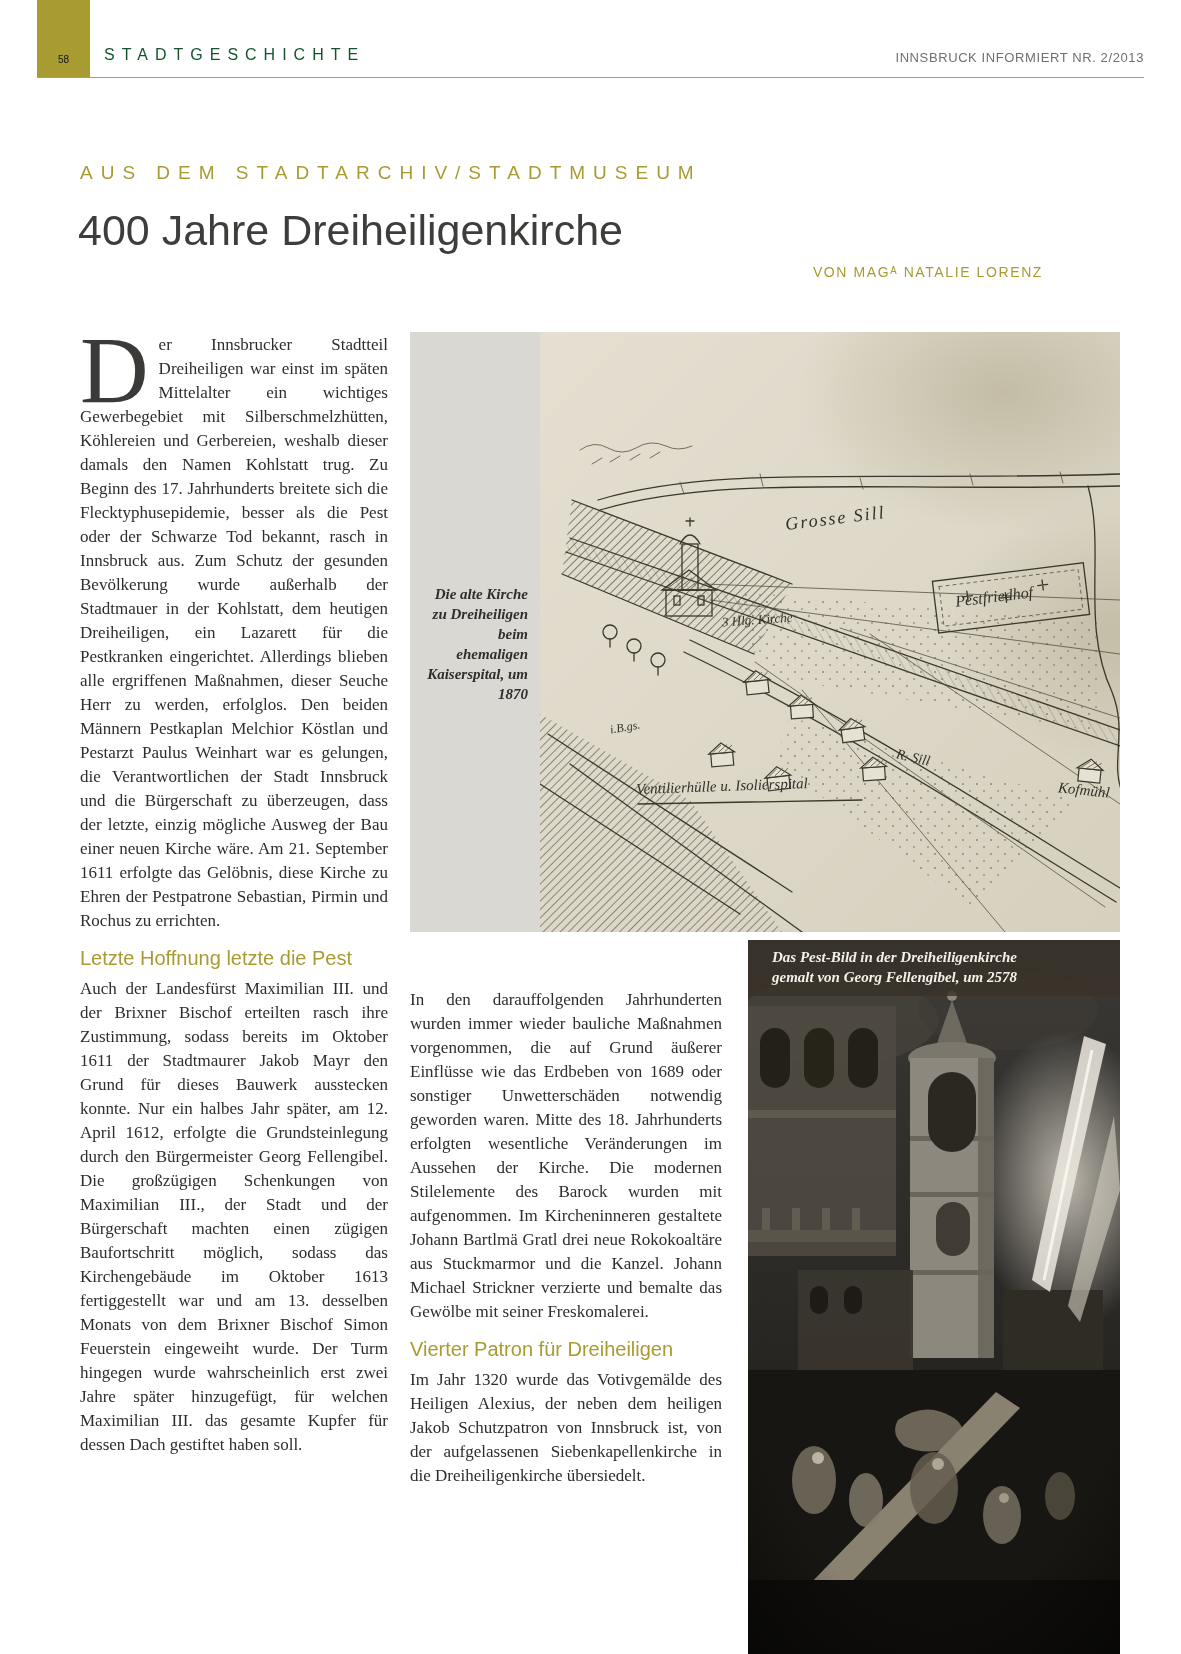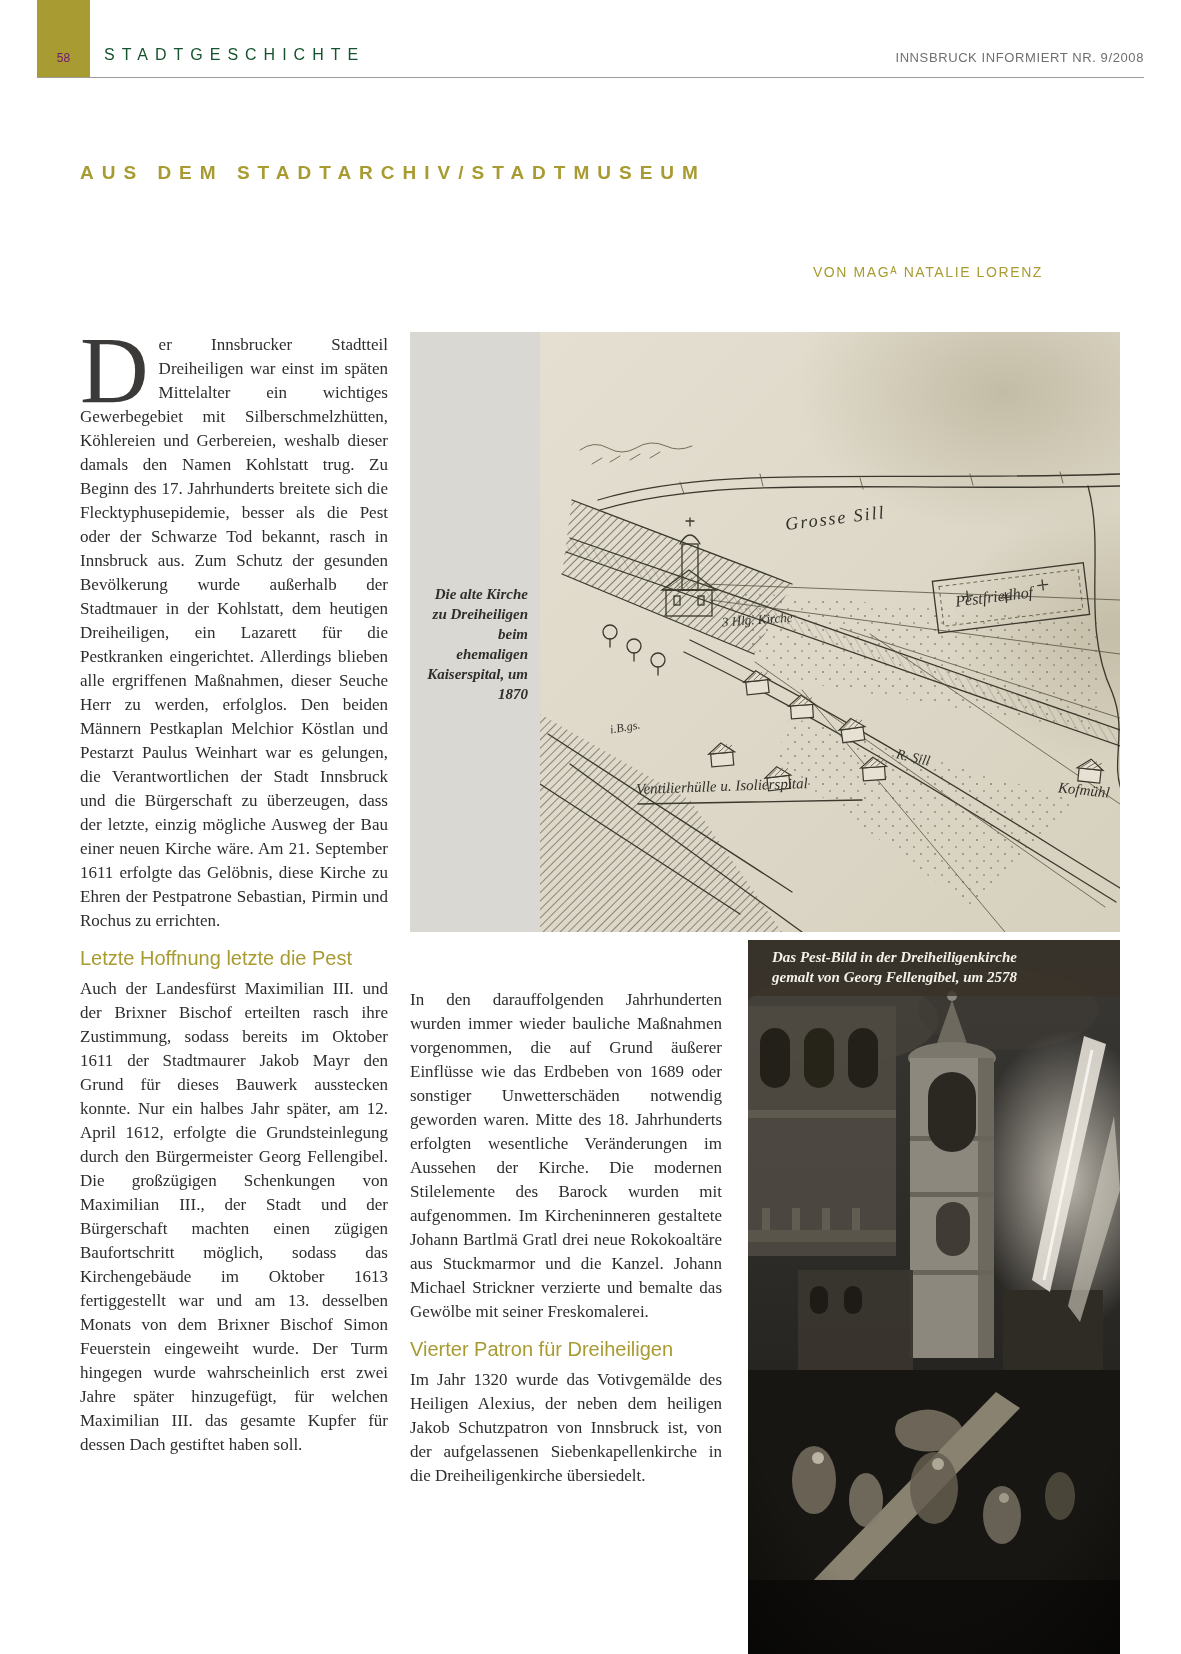--- a/index.html
+++ b/index.html
@@ -9,41 +9,41 @@
   }
 
   
   .pagenum-box {
     position:absolute; left:37px; top:0; width:53px; height:77px;
     background:var(--accent-gold,#a89b31);
     display:flex; align-items:flex-end; justify-content:center;
     box-sizing:border-box; padding-bottom:12px;
   }
   .pagenum {
-    color:#701a75; font-family:"Liberation Sans",sans-serif; font-size:12px; font-weight:400;
+    color:#0f172a; font-family:"Liberation Sans",sans-serif; font-size:10px; font-weight:400;
   }
   .section-title {
     position:absolute; left:104px; top:46px;
     font-family:"Liberation Sans",sans-serif; font-size:16px; font-weight:500;
     letter-spacing:7px; color:#14532d;
   }
   .issue-info {
     position:absolute; right:37px; top:50px;
     font-family:"Liberation Sans",sans-serif; font-size:13px; font-weight:400;
     letter-spacing:0.6px; color:#6f6f6e;
   }
   .header-rule {
     position:absolute; left:37px; right:37px; top:77px; height:1px;
     background:#9c9c9a;
   }
 
   
   .kicker {
     position:absolute; left:80px; top:162px;
-    font-family:"Liberation Sans",sans-serif; font-size:19px; font-weight:700;
+    font-family:"Liberation Sans",sans-serif; font-size:19px; font-weight:400;
     letter-spacing:8px; color:var(--accent-gold,#a89b31);
   }
   .article-title {
     position:absolute; left:78px; top:206px; margin:0;
     font-family:"Liberation Sans",sans-serif; font-size:43px; font-weight:400;
     color:#3d3d3b; letter-spacing:0;
   }
   .byline {
     position:absolute; right:138px; top:264px;
     font-family:"Liberation Sans",sans-serif; font-size:14px; font-weight:500;
@@ -121,24 +121,25 @@
 </style>
 </head>
 <body>
 
 <div class="page">
 
   <div class="pagenum-box">
     <span class="pagenum">58</span>
   </div>
   <div class="section-title">STADTGESCHICHTE</div>
-  <div class="issue-info">INNSBRUCK INFORMIERT NR. 9/2008</div>
+  <div class="issue-info">INNSBRUCK INFORMIERT NR. 2/2013</div>
   <div class="header-rule"></div>
 
   <div class="kicker">AUS DEM STADTARCHIV/STADTMUSEUM</div>
+  <h1 class="article-title">400 Jahre Dreiheiligenkirche</h1>
   <div class="byline">VON MAGᴬ NATALIE LORENZ</div>
 
   <div class="col col-left" lang="de">
     <p><span class="dropcap">D</span><span>er Innsbrucker Stadtteil Dreiheiligen war einst im späten Mittelalter ein wichtiges Gewerbegebiet mit Silberschmelzhütten, Köhlereien und Gerbereien, weshalb dieser damals den Namen Kohlstatt trug. Zu Beginn des 17. Jahrhunderts breitete sich die Flecktyphusepidemie, besser als die Pest oder der Schwarze Tod bekannt, rasch in Innsbruck aus. Zum Schutz der gesunden Bevölkerung wurde außerhalb der Stadtmauer in der Kohlstatt, dem heutigen Dreiheiligen, ein Lazarett für die Pestkranken eingerichtet. Allerdings blieben alle ergriffenen Maßnahmen, dieser Seuche Herr zu werden, erfolglos. Den beiden Männern Pestkaplan Melchior Köstlan und Pestarzt Paulus Weinhart war es gelungen, die Verantwortlichen der Stadt Innsbruck und die Bürgerschaft zu überzeugen, dass der letzte, einzig mögliche Ausweg der Bau einer neuen Kirche wäre. Am 21. September 1611 erfolgte das Gelöbnis, diese Kirche zu Ehren der Pestpatrone Sebastian, Pirmin und Rochus zu errichten.</span></p>
     <h2 class="subhead">Letzte Hoffnung letzte die Pest</h2>
     <p>Auch der Landesfürst Maximilian III. und der Brixner Bischof erteilten rasch ihre Zustimmung, sodass bereits im Oktober 1611 der Stadtmaurer Jakob Mayr den Grund für dieses Bauwerk ausstecken konnte. Nur ein halbes Jahr später, am 12. April 1612, erfolgte die Grundsteinlegung durch den Bürgermeister Georg Fellengibel. Die großzügigen Schenkungen von Maximilian III., der Stadt und der Bürgerschaft machten einen zügigen Baufortschritt möglich, sodass das Kirchengebäude im Oktober 1613 fertiggestellt war und am 13. desselben Monats von dem Brixner Bischof Simon Feuerstein eingeweiht wurde. Der Turm hingegen wurde wahrscheinlich erst zwei Jahre später hinzugefügt, für welchen Maximilian III. das gesamte Kupfer für dessen Dach gestiftet haben soll.</p>
   </div>
 
   <figure class="fig-sketch">
     <figcaption class="sketch-caption">

